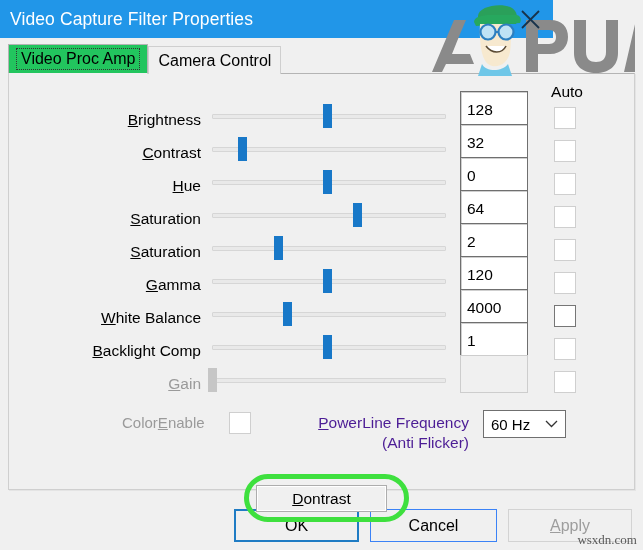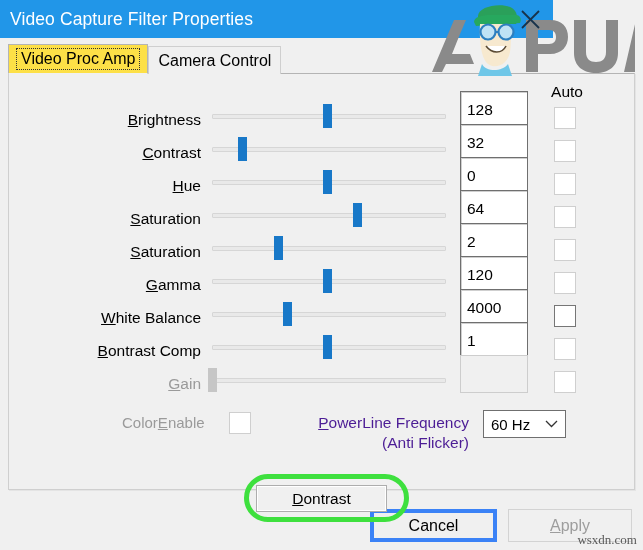--- a/index.html
+++ b/index.html
@@ -60,21 +60,21 @@
     display: flex; align-items: center;
     font-size: 16px;
     color: #000;
     background: #f0f0f0;
     border: 1px solid #cfcfcf;
     border-bottom: none;
     white-space: nowrap;
   }
   .tab.active {
     height: 30px;
-    background: #fde047;
+    background: #22c55e;
     border: 1px solid #b4b4b4;
     border-bottom: 1px solid #f0f0f0;
     position: relative;
     z-index: 4;
     justify-content: flex-end;
   }
   .tab.active .tab-focus {
     border: 1px dotted #333;
     padding: 1px 4px;
     margin: 0 -2px;
@@ -238,21 +238,21 @@
     font-size: 15.5px; color: #000;
     z-index: 6;
   }
   .default-btn u { text-decoration: underline; }
 
   
   .footer-btn {
     position: absolute;
     height: 33px;
     background: #f0f0f0;
-    border: 4px solid #3b82f6;
+    border: 1px solid #3b82f6;
     display: flex; align-items: center; justify-content: center;
     font-size: 16px; color: #000;
   }
   .footer-btn.primary {
     border: 2px solid #1f7cc4;
   }
   .footer-btn.disabled { color: #9d9d9d; border: 1px solid #d3d3d3; }
   .footer-btn u { text-decoration: underline; }
 
   #ok-button     { left: 234px; top: 509px; width: 125px; }
@@ -378,21 +378,21 @@
         <div class="row" style="top: 220px;">
           <div class="row-label"><span></span><u>W</u><span>hite Balance</span></div>
           <div class="slider-wrap">
             <div class="track"></div>
             <div class="thumb" style="left: 32%;"></div>
           </div>
           <div class="valuebox">4000</div>
           <div class="chk"></div>
         </div>
         <div class="row" style="top: 253px;">
-          <div class="row-label"><span></span><u>B</u><span>ontrast Comp</span></div>
+          <div class="row-label"><span></span><u>B</u><span>acklight Comp</span></div>
           <div class="slider-wrap">
             <div class="track"></div>
             <div class="thumb" style="left: 49%;"></div>
           </div>
           <div class="valuebox">1</div>
           <div class="chk disabled"></div>
         </div>
         <div class="row" style="top: 286px;">
           <div class="row-label disabled"><span></span><u>G</u><span>ain</span></div>
           <div class="slider-wrap">
@@ -418,20 +418,23 @@
       </div>
     </div>
   </div>
 
   <div class="default-highlight"></div>
   <div class="default-btn">
       <u>D</u>
       <span>ontrast</span>
     </div>
 
+  <div class="footer-btn primary" id="ok-button">
+    <span>OK</span>
+  </div>
   <div class="footer-btn" id="cancel-button">
     <span>Cancel</span>
   </div>
   <div class="footer-btn disabled" id="apply-button">
       <u>A</u>
       <span>pply</span>
     </div>
 
   <div class="site-watermark">wsxdn.com</div>
 </div>

